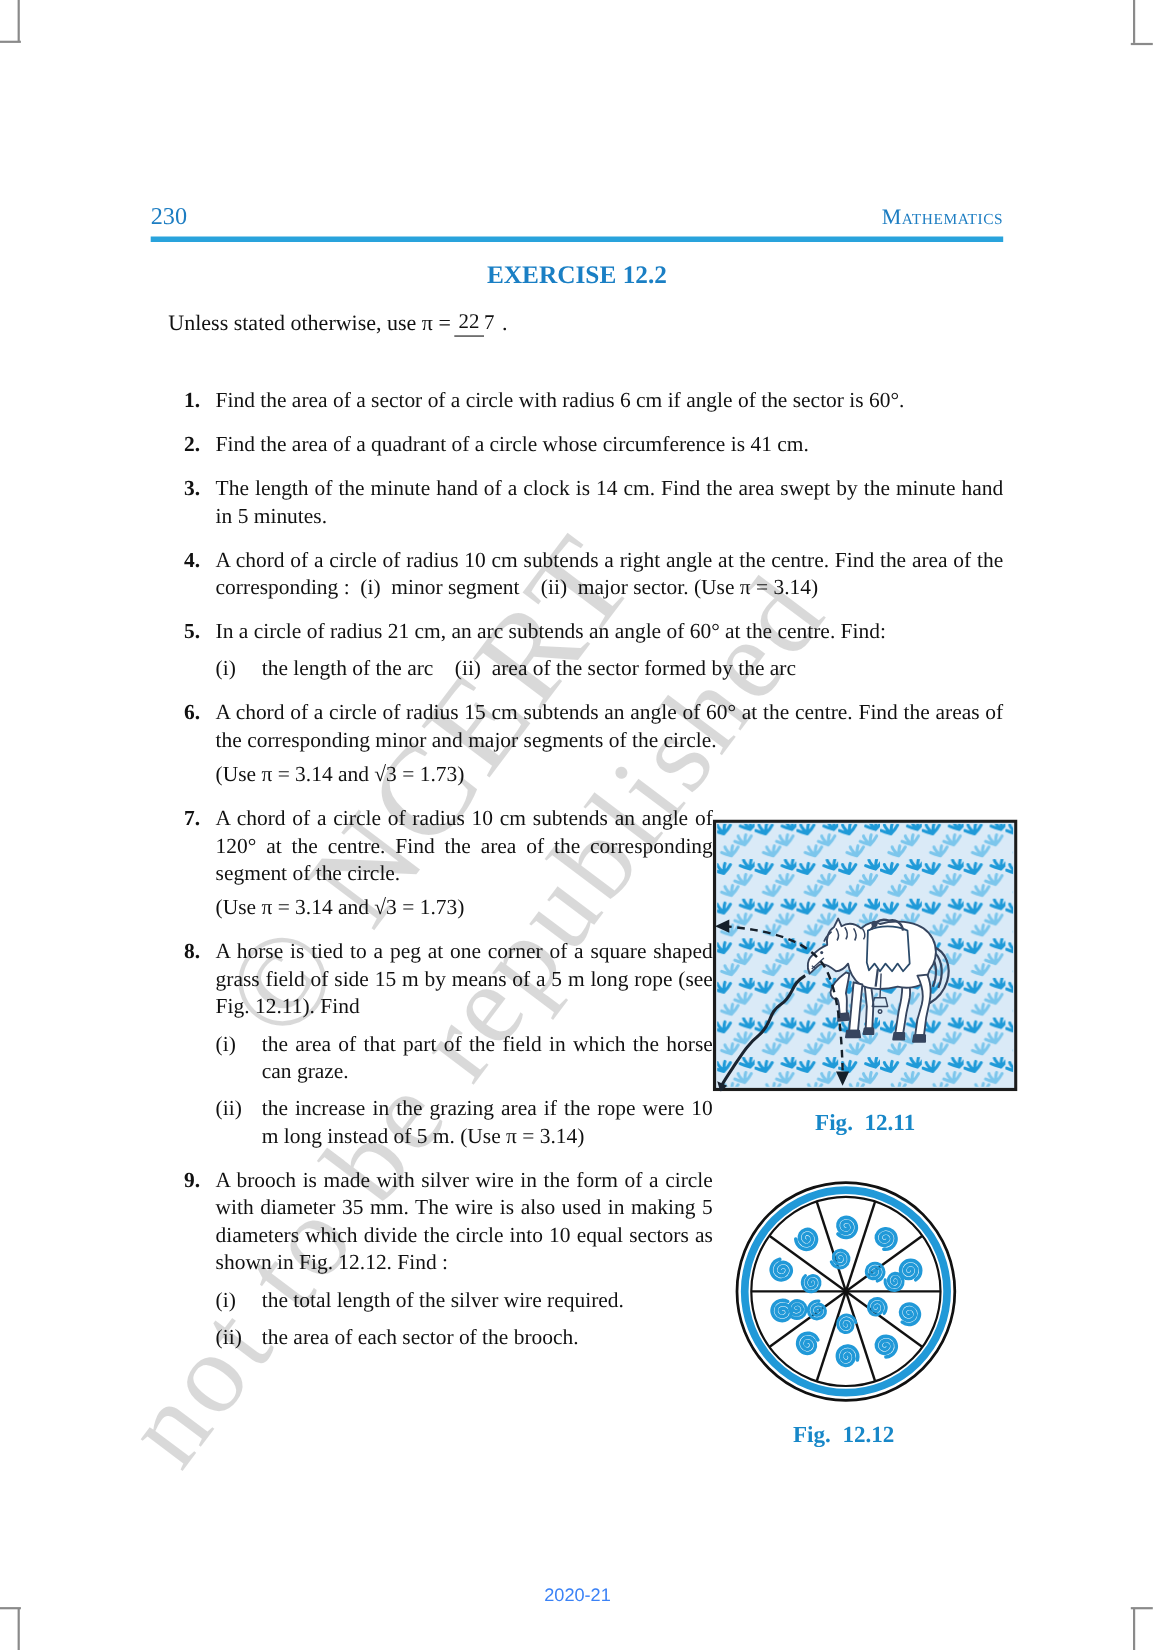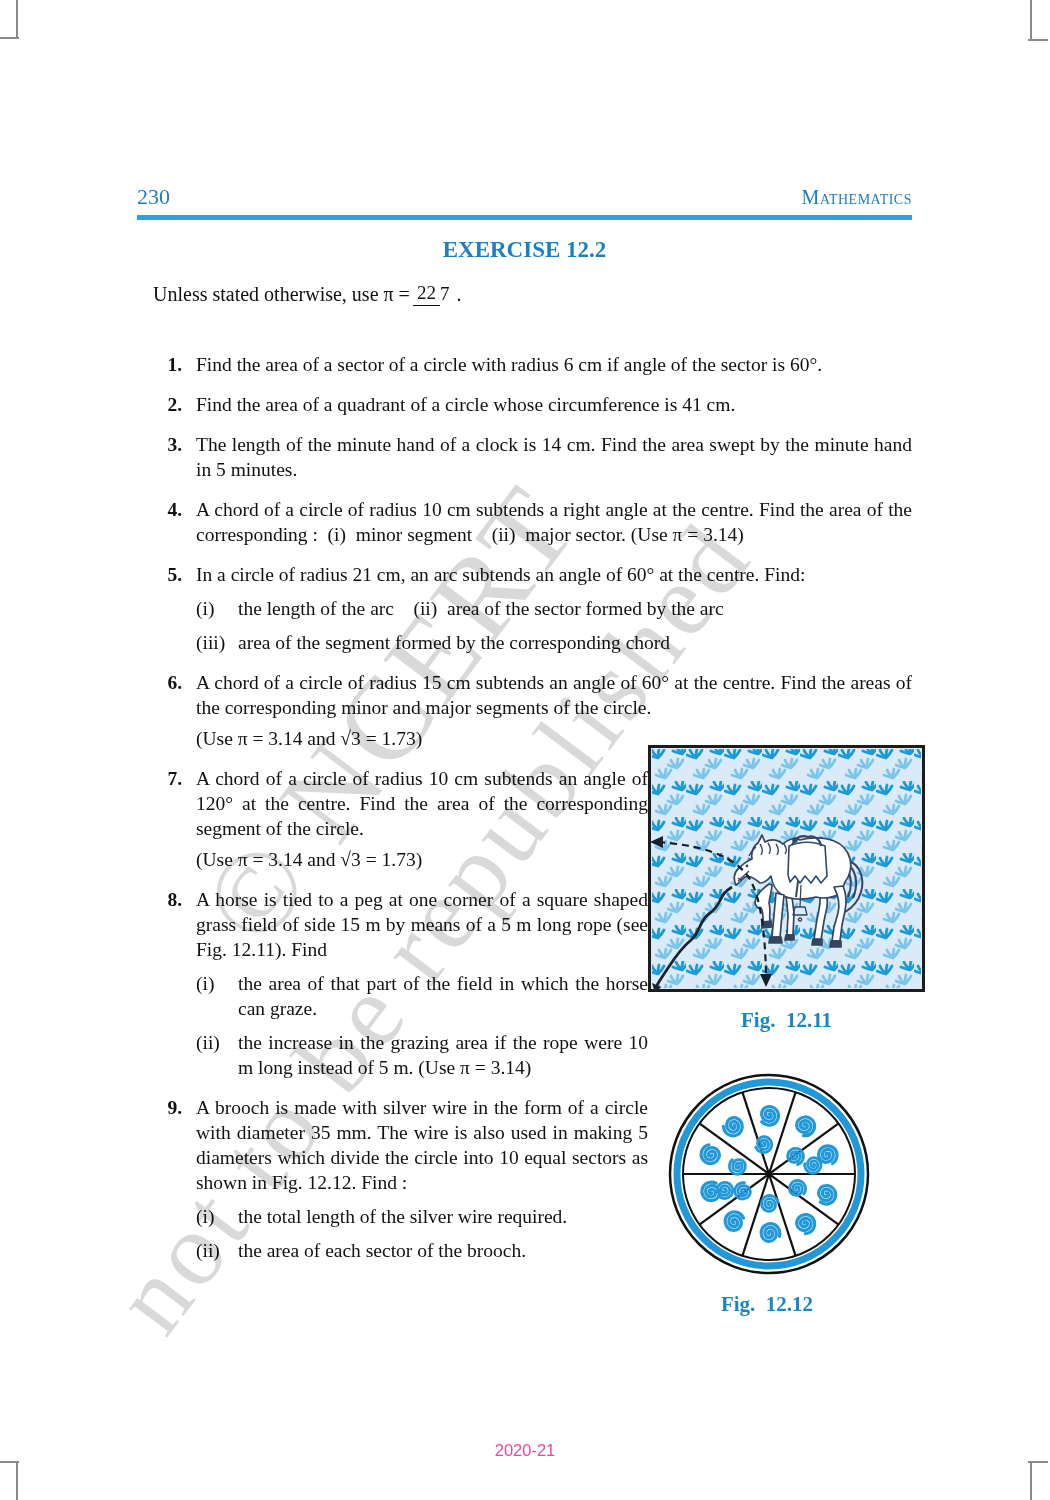--- a/index.html
+++ b/index.html
@@ -44,21 +44,21 @@
   .pline.use{margin-top:6px;text-align:left;}
   .psub{display:flex;margin-top:9px;text-align:justify;}
   .psub .lab{flex:none;min-width:42px;}
   .psub .subtext{flex:1;}
   
   .figbox{position:absolute;z-index:1;}
   .figcap{position:absolute;z-index:1;text-align:center;font-weight:bold;font-size:21px;
           color:var(--blue-caption);}
   
   .footer{position:absolute;left:0;top:1441px;width:1050px;text-align:center;z-index:1;
-          font-family:"Liberation Sans",sans-serif;font-size:16.5px;color:#ec4899;}
+          font-family:"Liberation Sans",sans-serif;font-size:16.5px;color:#3b82f6;}
 </style>
 </head>
 <body>
 
 <div class="page">
 
   <div class="crop" style="left:16px;top:0;width:1.5px;height:38px;"></div>
   <div class="crop" style="left:0;top:37px;width:19px;height:1.5px;"></div>
   <div class="crop" style="left:1030px;top:0;width:1.5px;height:39px;"></div>
   <div class="crop" style="left:1028px;top:39px;width:20px;height:1.5px;"></div>
@@ -112,24 +112,20 @@
           <div class="pline">A chord of a circle of radius 10 cm subtends a right angle at the centre. Find the area of the corresponding :&nbsp; (i)&nbsp; minor segment (ii)&nbsp; major sector. (Use π = 3.14)</div>
         </div>
       </div>
       <div class="problem">
         <div class="pnum">5.</div>
         <div class="pbody">
           <div class="pline">In a circle of radius 21 cm, an arc subtends an angle of 60° at the centre. Find:</div>
           <div class="psub">
             <span class="lab">(i)</span>
             <span class="subtext">the length of the arc (ii)&nbsp; area of the sector formed by the arc</span>
-          </div>
-          <div class="psub">
-            <span class="lab">(iii)</span>
-            <span class="subtext">area of the segment formed by the corresponding chord</span>
           </div>
         </div>
       </div>
       <div class="problem">
         <div class="pnum">6.</div>
         <div class="pbody">
           <div class="pline">A chord of a circle of radius 15 cm subtends an angle of 60° at the centre. Find the areas of the corresponding minor and major segments of the circle.</div>
           <div class="pline use">(Use π = 3.14 and √3 = 1.73)</div>
         </div>
       </div>

